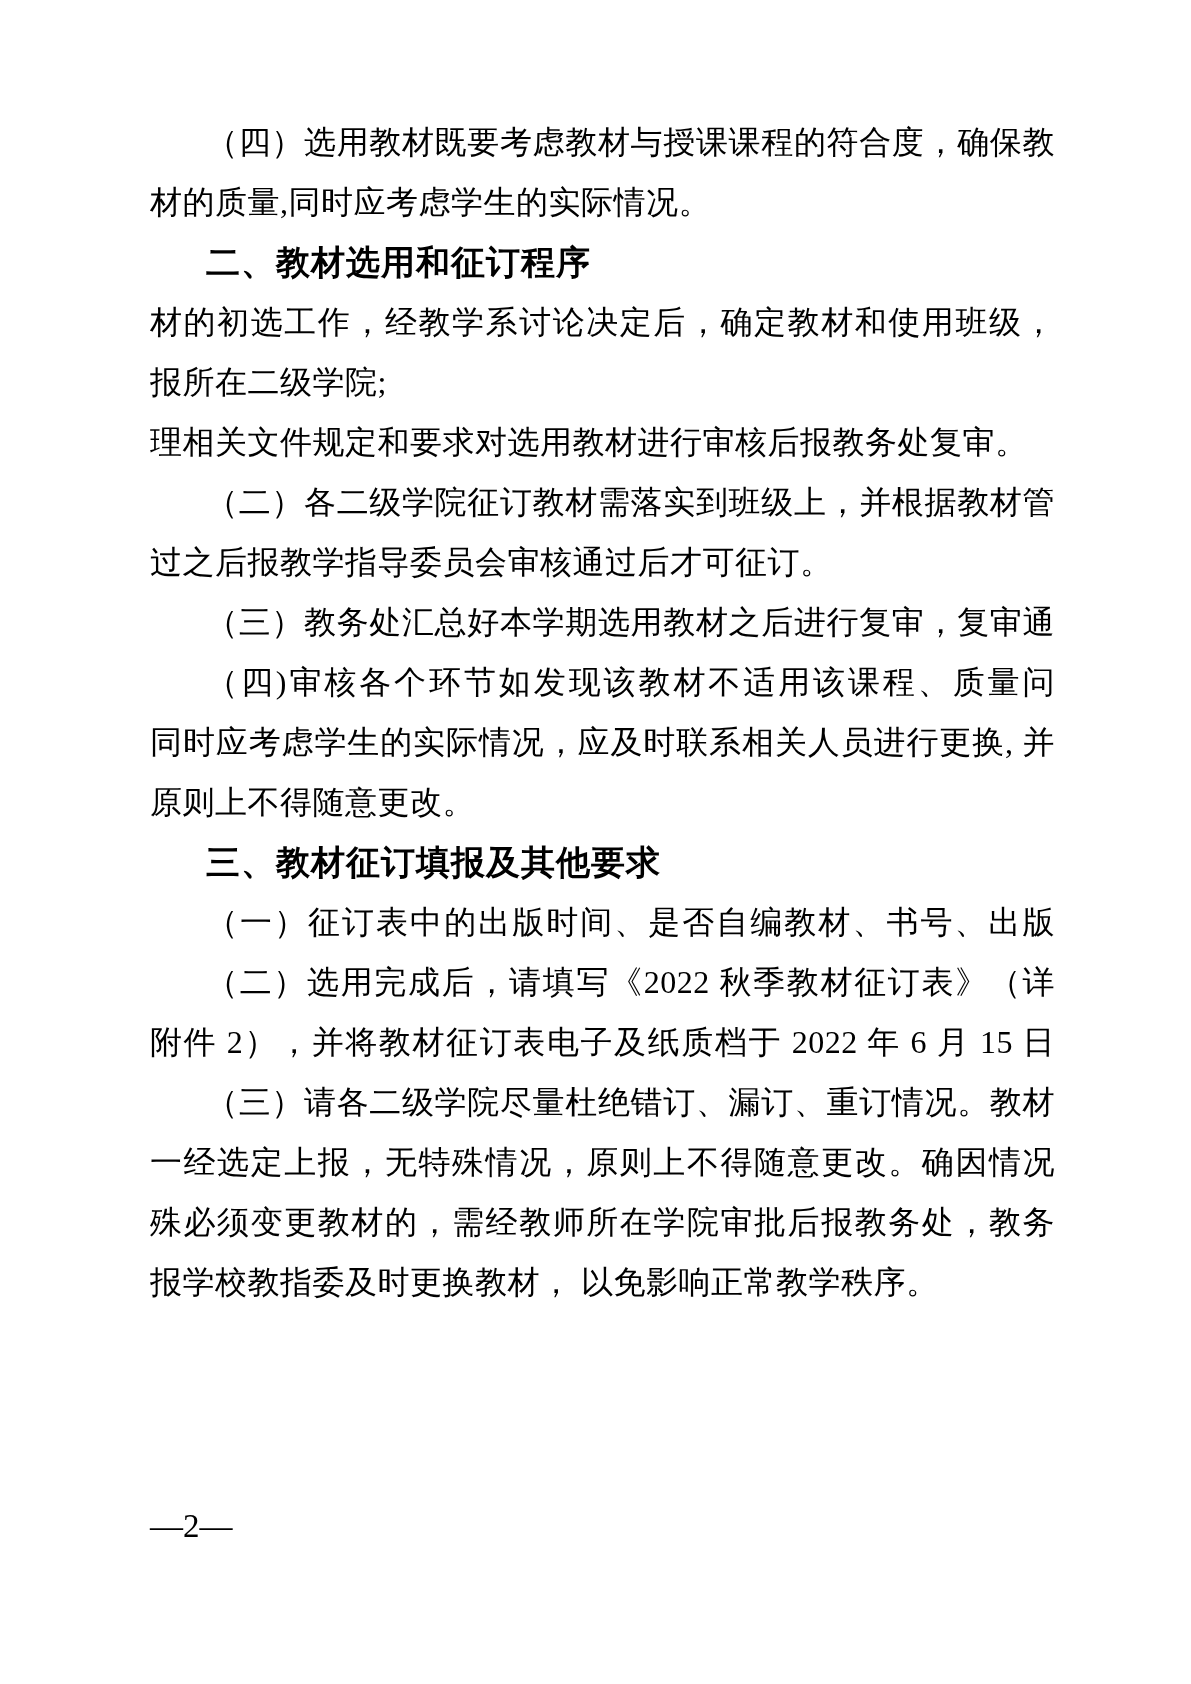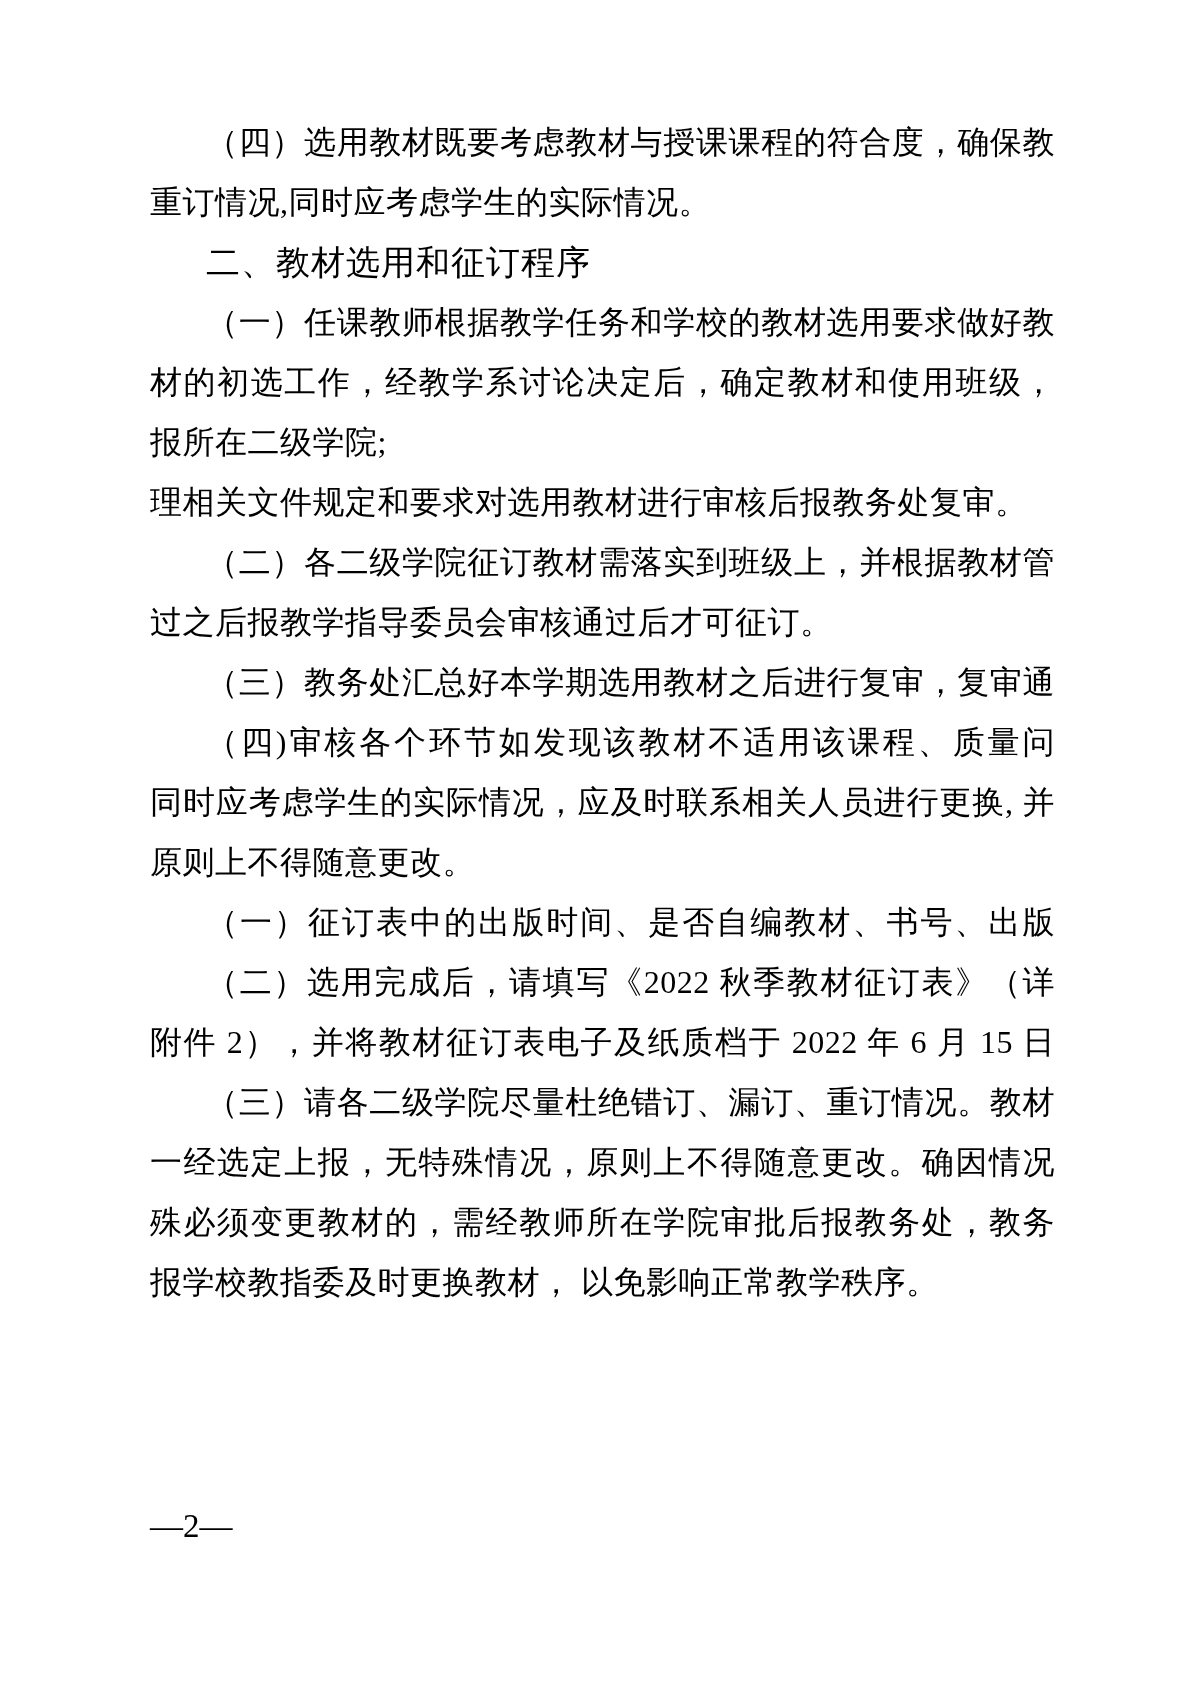--- a/index.html
+++ b/index.html
@@ -43,21 +43,21 @@
 
   .line.para-last {
     text-align: left;
     text-align-last: left;
   }
 
   .heading-line {
     height: 60px;
     line-height: 60px;
     font-size: 34px;
-    font-weight: 400;
+    font-weight: 700;
     font-family: "Liberation Sans", "DejaVu Sans", sans-serif;
     text-indent: 56px;
     letter-spacing: 1px;
   }
 
   .footer {
     position: absolute;
     top: 1504px;
     left: 150px;
     height: 44px;
@@ -68,41 +68,41 @@
   }
 </style>
 </head>
 <body>
 
 <div class="page">
 
   <main class="doc-body" id="doc-body">
       <div class="paragraph">
         <div class="line para-first">（四）选用教材既要考虑教材与授课课程的符合度，确保教</div>
-        <div class="line para-last">重订情况,同时应考虑学生的实际情况。</div>
+        <div class="line para-last">材的质量,同时应考虑学生的实际情况。</div>
       </div>
       <div class="heading-line">二、教材选用和征订程序</div>
       <div class="paragraph">
-        <div class="line para-first">（一）任课教师根据教学任务和学校的教材选用要求做好教</div>
         <div class="line">材的初选工作，经教学系讨论决定后，确定教材和使用班级，上</div>
         <div class="line para-last">报所在二级学院;</div>
       </div>
       <div class="paragraph">
         <div class="line para-last">理相关文件规定和要求对选用教材进行审核后报教务处复审。</div>
         <div class="line para-first">（二）各二级学院征订教材需落实到班级上，并根据教材管</div>
       </div>
       <div class="paragraph">
         <div class="line para-last">过之后报教学指导委员会审核通过后才可征订。</div>
         <div class="line para-first">（三）教务处汇总好本学期选用教材之后进行复审，复审通</div>
       </div>
       <div class="paragraph">
         <div class="line para-first">（四)审核各个环节如发现该教材不适用该课程、质量问题、</div>
         <div class="line">同时应考虑学生的实际情况，应及时联系相关人员进行更换, 并重</div>
         <div class="line para-last">原则上不得随意更改。</div>
       </div>
+      <div class="heading-line">三、教材征订填报及其他要求</div>
       <div class="paragraph">
         <div class="line para-first">（一）征订表中的出版时间、是否自编教材、书号、出版社、</div>
       </div>
       <div class="paragraph">
         <div class="line para-first">（二）选用完成后，请填写《2022 秋季教材征订表》（详见</div>
         <div class="line">附件 2），并将教材征订表电子及纸质档于 2022 年 6 月 15 日前，</div>
       </div>
       <div class="paragraph">
         <div class="line para-first">（三）请各二级学院尽量杜绝错订、漏订、重订情况。教材</div>
         <div class="line">一经选定上报，无特殊情况，原则上不得随意更改。确因情况特</div>

